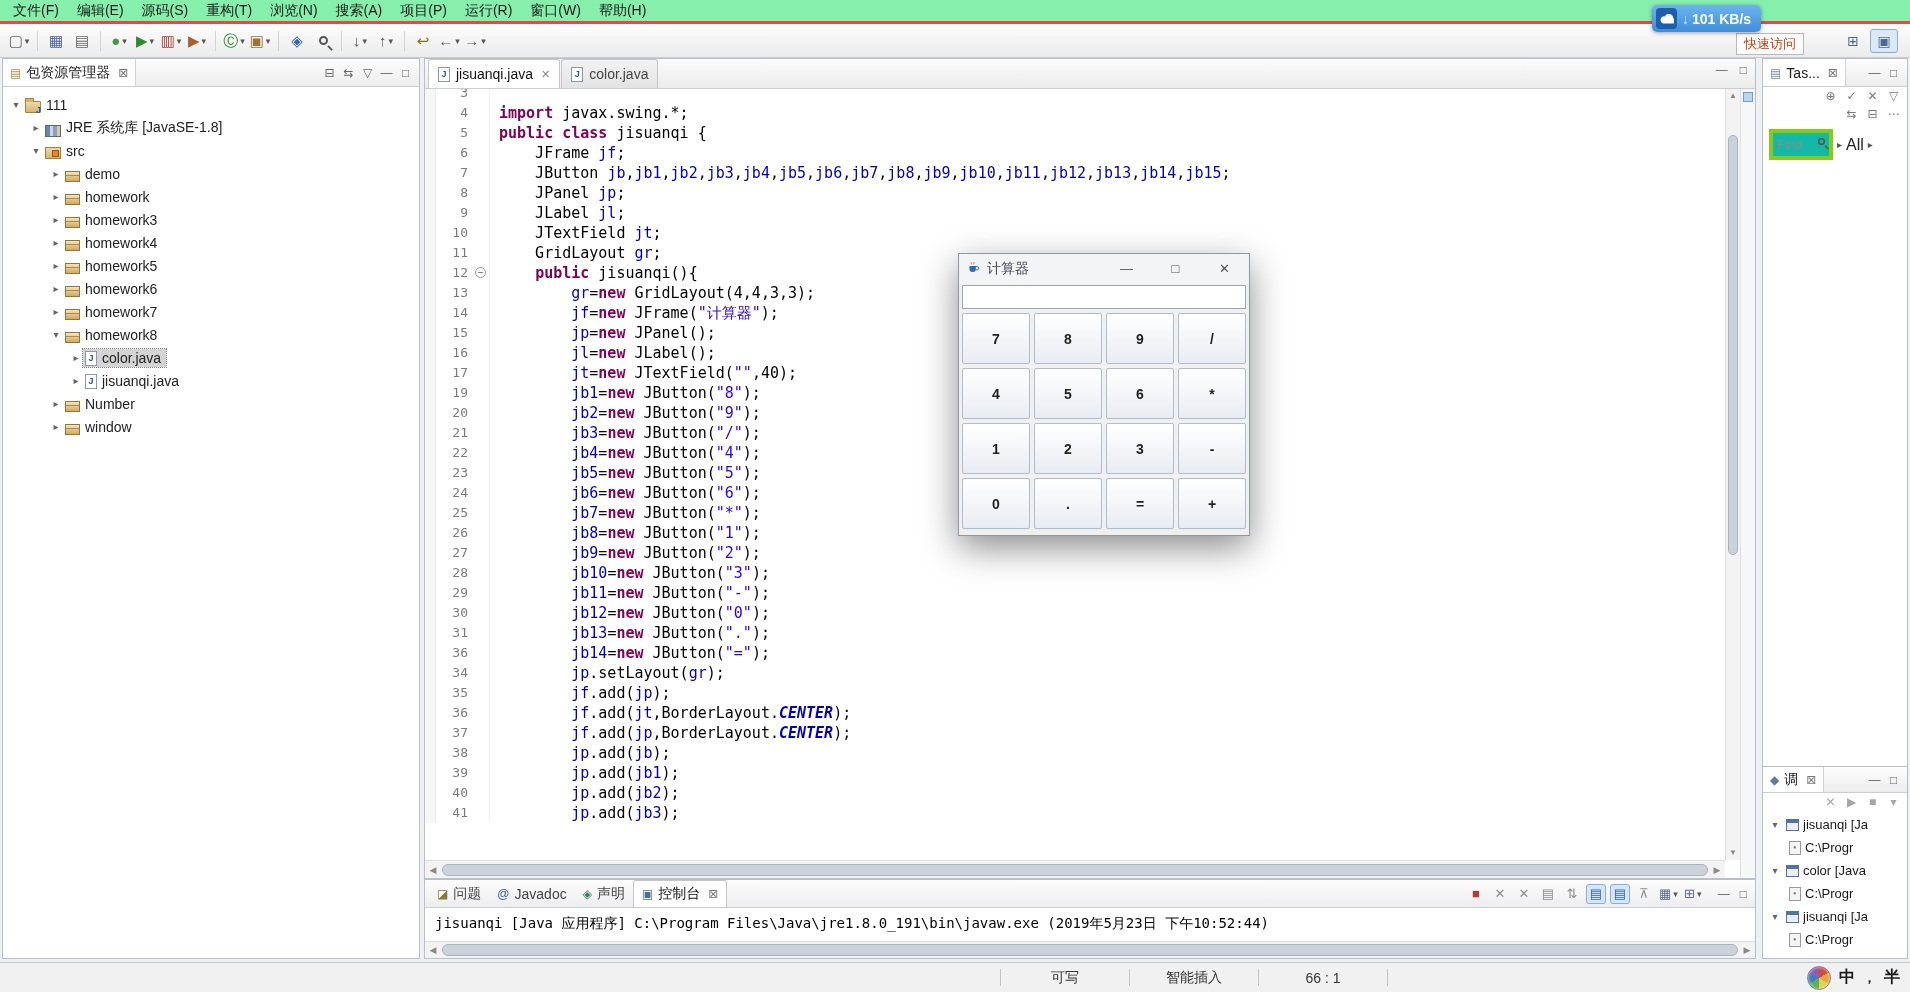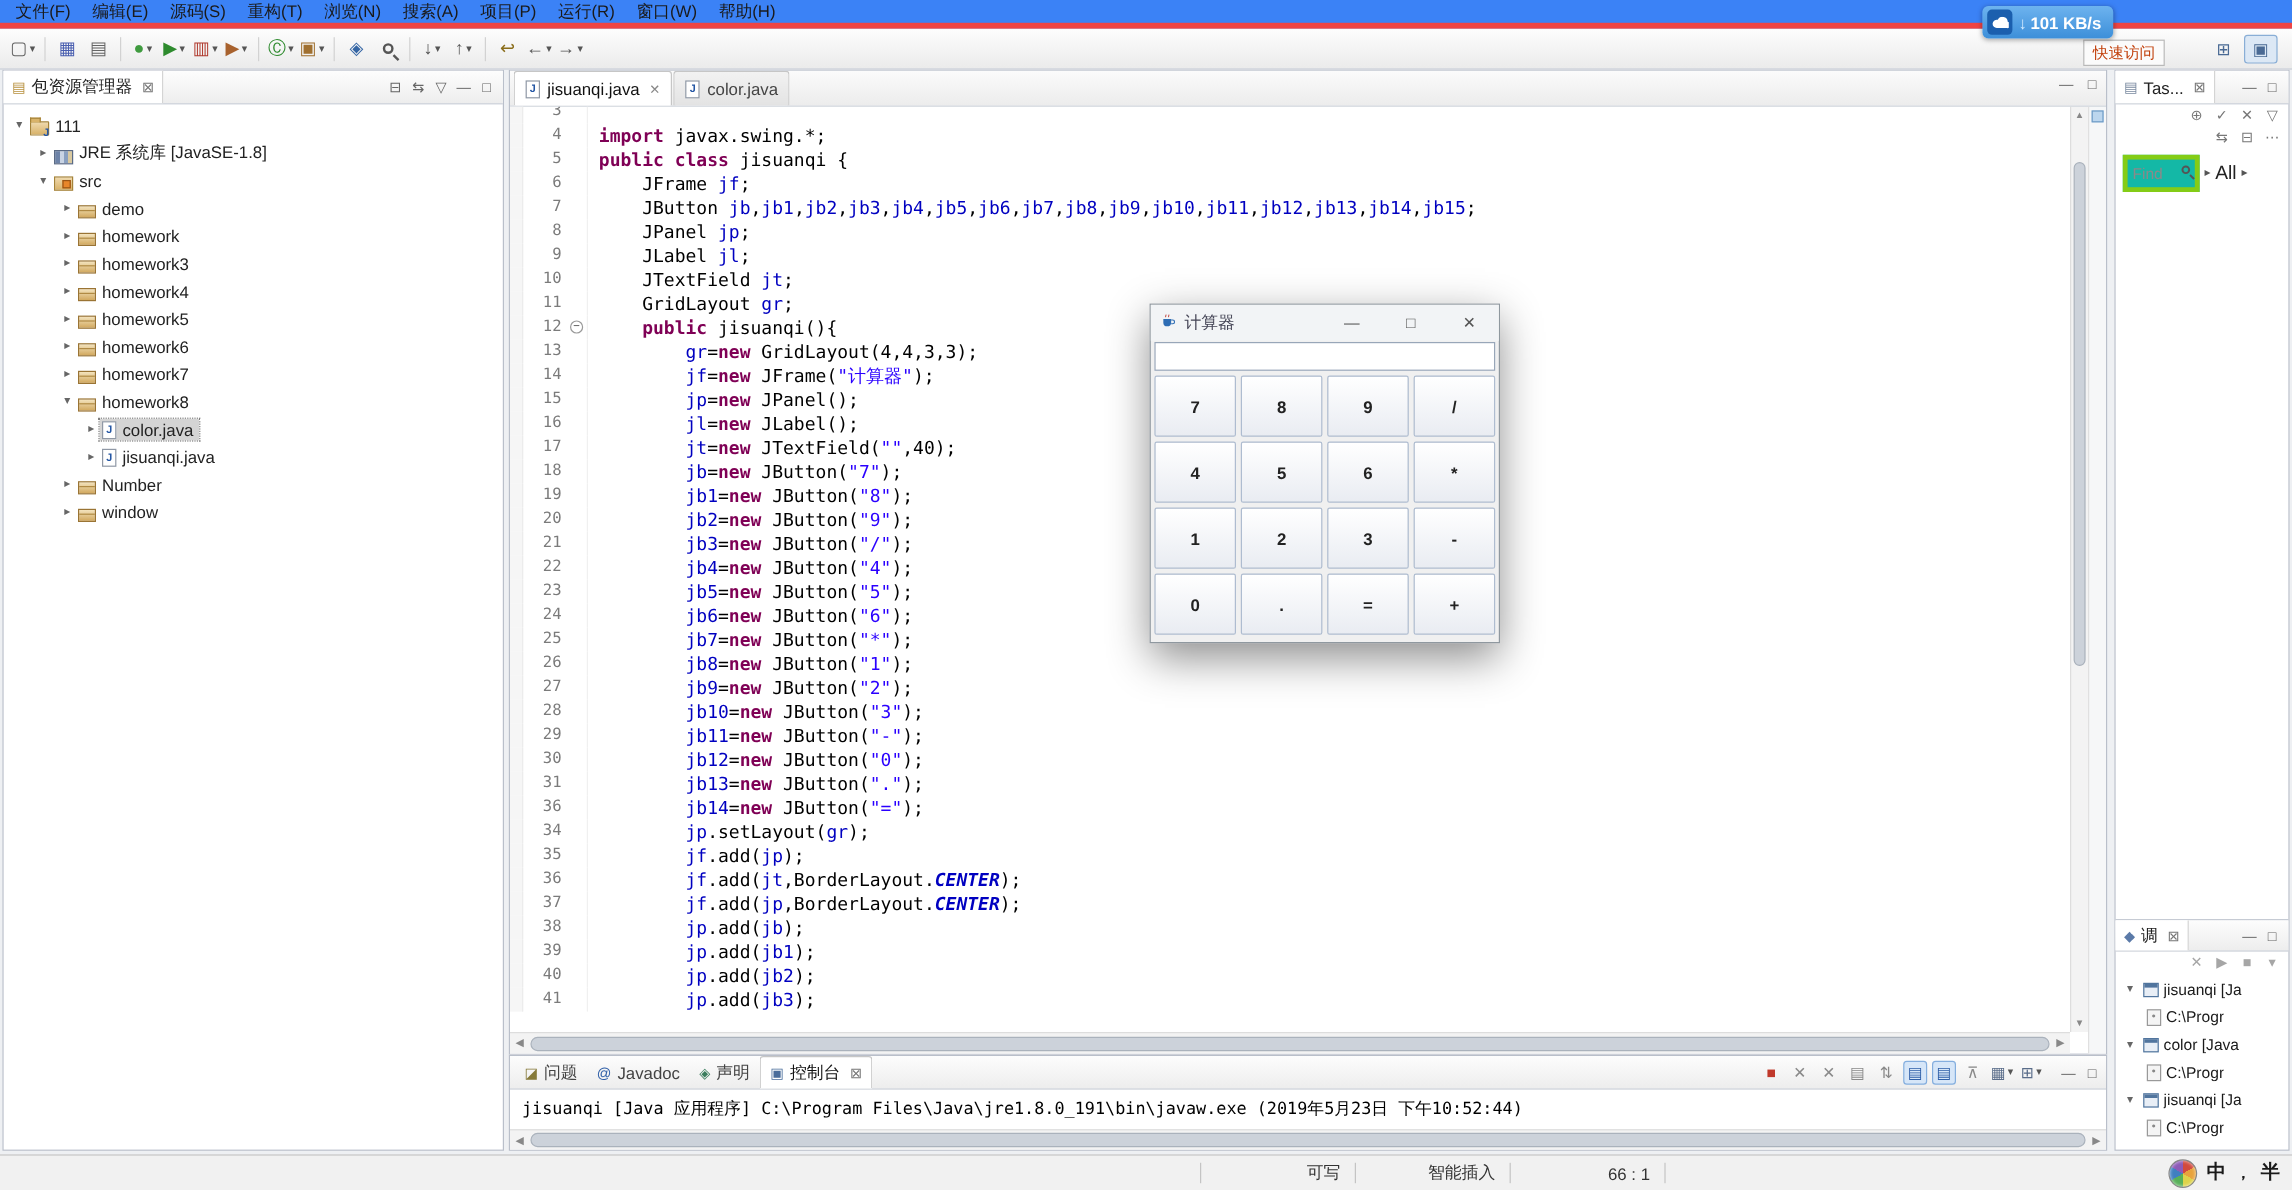--- a/index.html
+++ b/index.html
@@ -1,21 +1,21 @@
 <!DOCTYPE html>
 <html><head>
 <meta charset="utf-8">
 <style>
 *{box-sizing:border-box;margin:0;padding:0}
 html,body{width:1910px;height:992px;overflow:hidden}
 body{font-family:"Liberation Sans","DejaVu Sans",sans-serif;font-size:14px;color:#222;background:#eceef1;position:relative}
 .screen{position:absolute;inset:0;background:#eef0f3}
 
 
-.menubar{position:absolute;left:0;top:0;right:0;height:24px;background:#3b82f6;display:flex;align-items:center;padding-left:4px;border-bottom:5px solid #ef4444}
+.menubar{position:absolute;left:0;top:0;right:0;height:24px;background:#86efac;display:flex;align-items:center;padding-left:4px;border-bottom:3px solid #ef4444}
 .menu-item{padding:2px 9px;color:#1a1a1a;cursor:default;white-space:nowrap}
 
 
 .toolbar{position:absolute;left:0;top:24px;right:0;height:34px;background:linear-gradient(#fdfdfd,#ebebeb);border-bottom:1px solid #c9ced6;display:flex;align-items:center;padding:0 6px}
 .tb-btn{height:24px;min-width:24px;display:inline-flex;align-items:center;justify-content:center;margin:0 1px;border:1px solid transparent;border-radius:3px;font-size:15px;cursor:default}
 .tb-btn.sm{height:20px;min-width:20px;font-size:13px}
 .tb-btn.toggled{background:#d6e6f8;border-color:#84aede}
 .tb-glyph{line-height:1}
 .dd{font-size:9px;color:#555;margin-left:2px}
 .tb-sep{width:1px;height:20px;background:#d2d2d2;margin:0 5px}
@@ -126,21 +126,21 @@
 .allcat{font-size:16px;color:#222}
 .debug-panel{position:absolute;left:0;right:0;top:707px;bottom:0;border-top:1px solid #b9bfca}
 .dtree{padding-top:2px;overflow:hidden}
 .ditem{height:23px;display:flex;align-items:center;gap:4px;white-space:nowrap;overflow:hidden}
 .dlabel{font-size:13px;color:#1a1a1a;overflow:hidden;text-overflow:clip}
 
 
 .statusbar{position:absolute;left:0;right:0;top:962px;height:30px;background:#f1f1f1;border-top:1px solid #c6c6c6}
 .sb-items{position:absolute;left:1000px;top:0;bottom:0;display:flex;align-items:center}
 .sb-sep{width:1px;height:17px;background:#c4c4c4}
-.sb-txt{min-width:128px;text-align:right;color:#333;padding:0 12px;white-space:nowrap}
+.sb-txt{min-width:128px;text-align:center;color:#333;padding:0 12px;white-space:nowrap}
 .ime{position:absolute;right:10px;top:0;bottom:0;display:flex;align-items:center;gap:8px;font-weight:bold;color:#1a1a1a;font-size:16px}
 .globe{width:24px;height:24px;border-radius:50%;background:conic-gradient(#d24a3e 0 60deg,#e8a33d 60deg 120deg,#ded34a 120deg 180deg,#58b05a 180deg 240deg,#3f7fc1 240deg 300deg,#8e5bb8 300deg 360deg);border:1px solid #888;box-shadow:inset 0 0 3px rgba(255,255,255,.8)}
 </style>
 </head>
 <body style="--kw: #7f0055; --str: #2a00ff; --fld: #0000c0; --stf: #0000c0;">
 
 <div class="screen">
 
   <div class="menubar">
       <span class="menu-item">文件(F)</span>
@@ -464,26 +464,20 @@
             <span class="lann"></span>
             <span class="ln">16</span>
             <span class="foldc"></span>
             <pre class="ctext">        <span class="fld">jl</span>=<span class="kw">new</span> JLabel();</pre>
           </div>
           <div class="cline">
             <span class="lann"></span>
             <span class="ln">17</span>
             <span class="foldc"></span>
             <pre class="ctext">        <span class="fld">jt</span>=<span class="kw">new</span> JTextField(<span class="str">""</span>,40);</pre>
-          </div>
-          <div class="cline">
-            <span class="lann"></span>
-            <span class="ln">18</span>
-            <span class="foldc"></span>
-            <pre class="ctext">        <span class="fld">jb</span>=<span class="kw">new</span> JButton(<span class="str">"7"</span>);</pre>
           </div>
           <div class="cline">
             <span class="lann"></span>
             <span class="ln">19</span>
             <span class="foldc"></span>
             <pre class="ctext">        <span class="fld">jb1</span>=<span class="kw">new</span> JButton(<span class="str">"8"</span>);</pre>
           </div>
           <div class="cline">
             <span class="lann"></span>
             <span class="ln">20</span>

